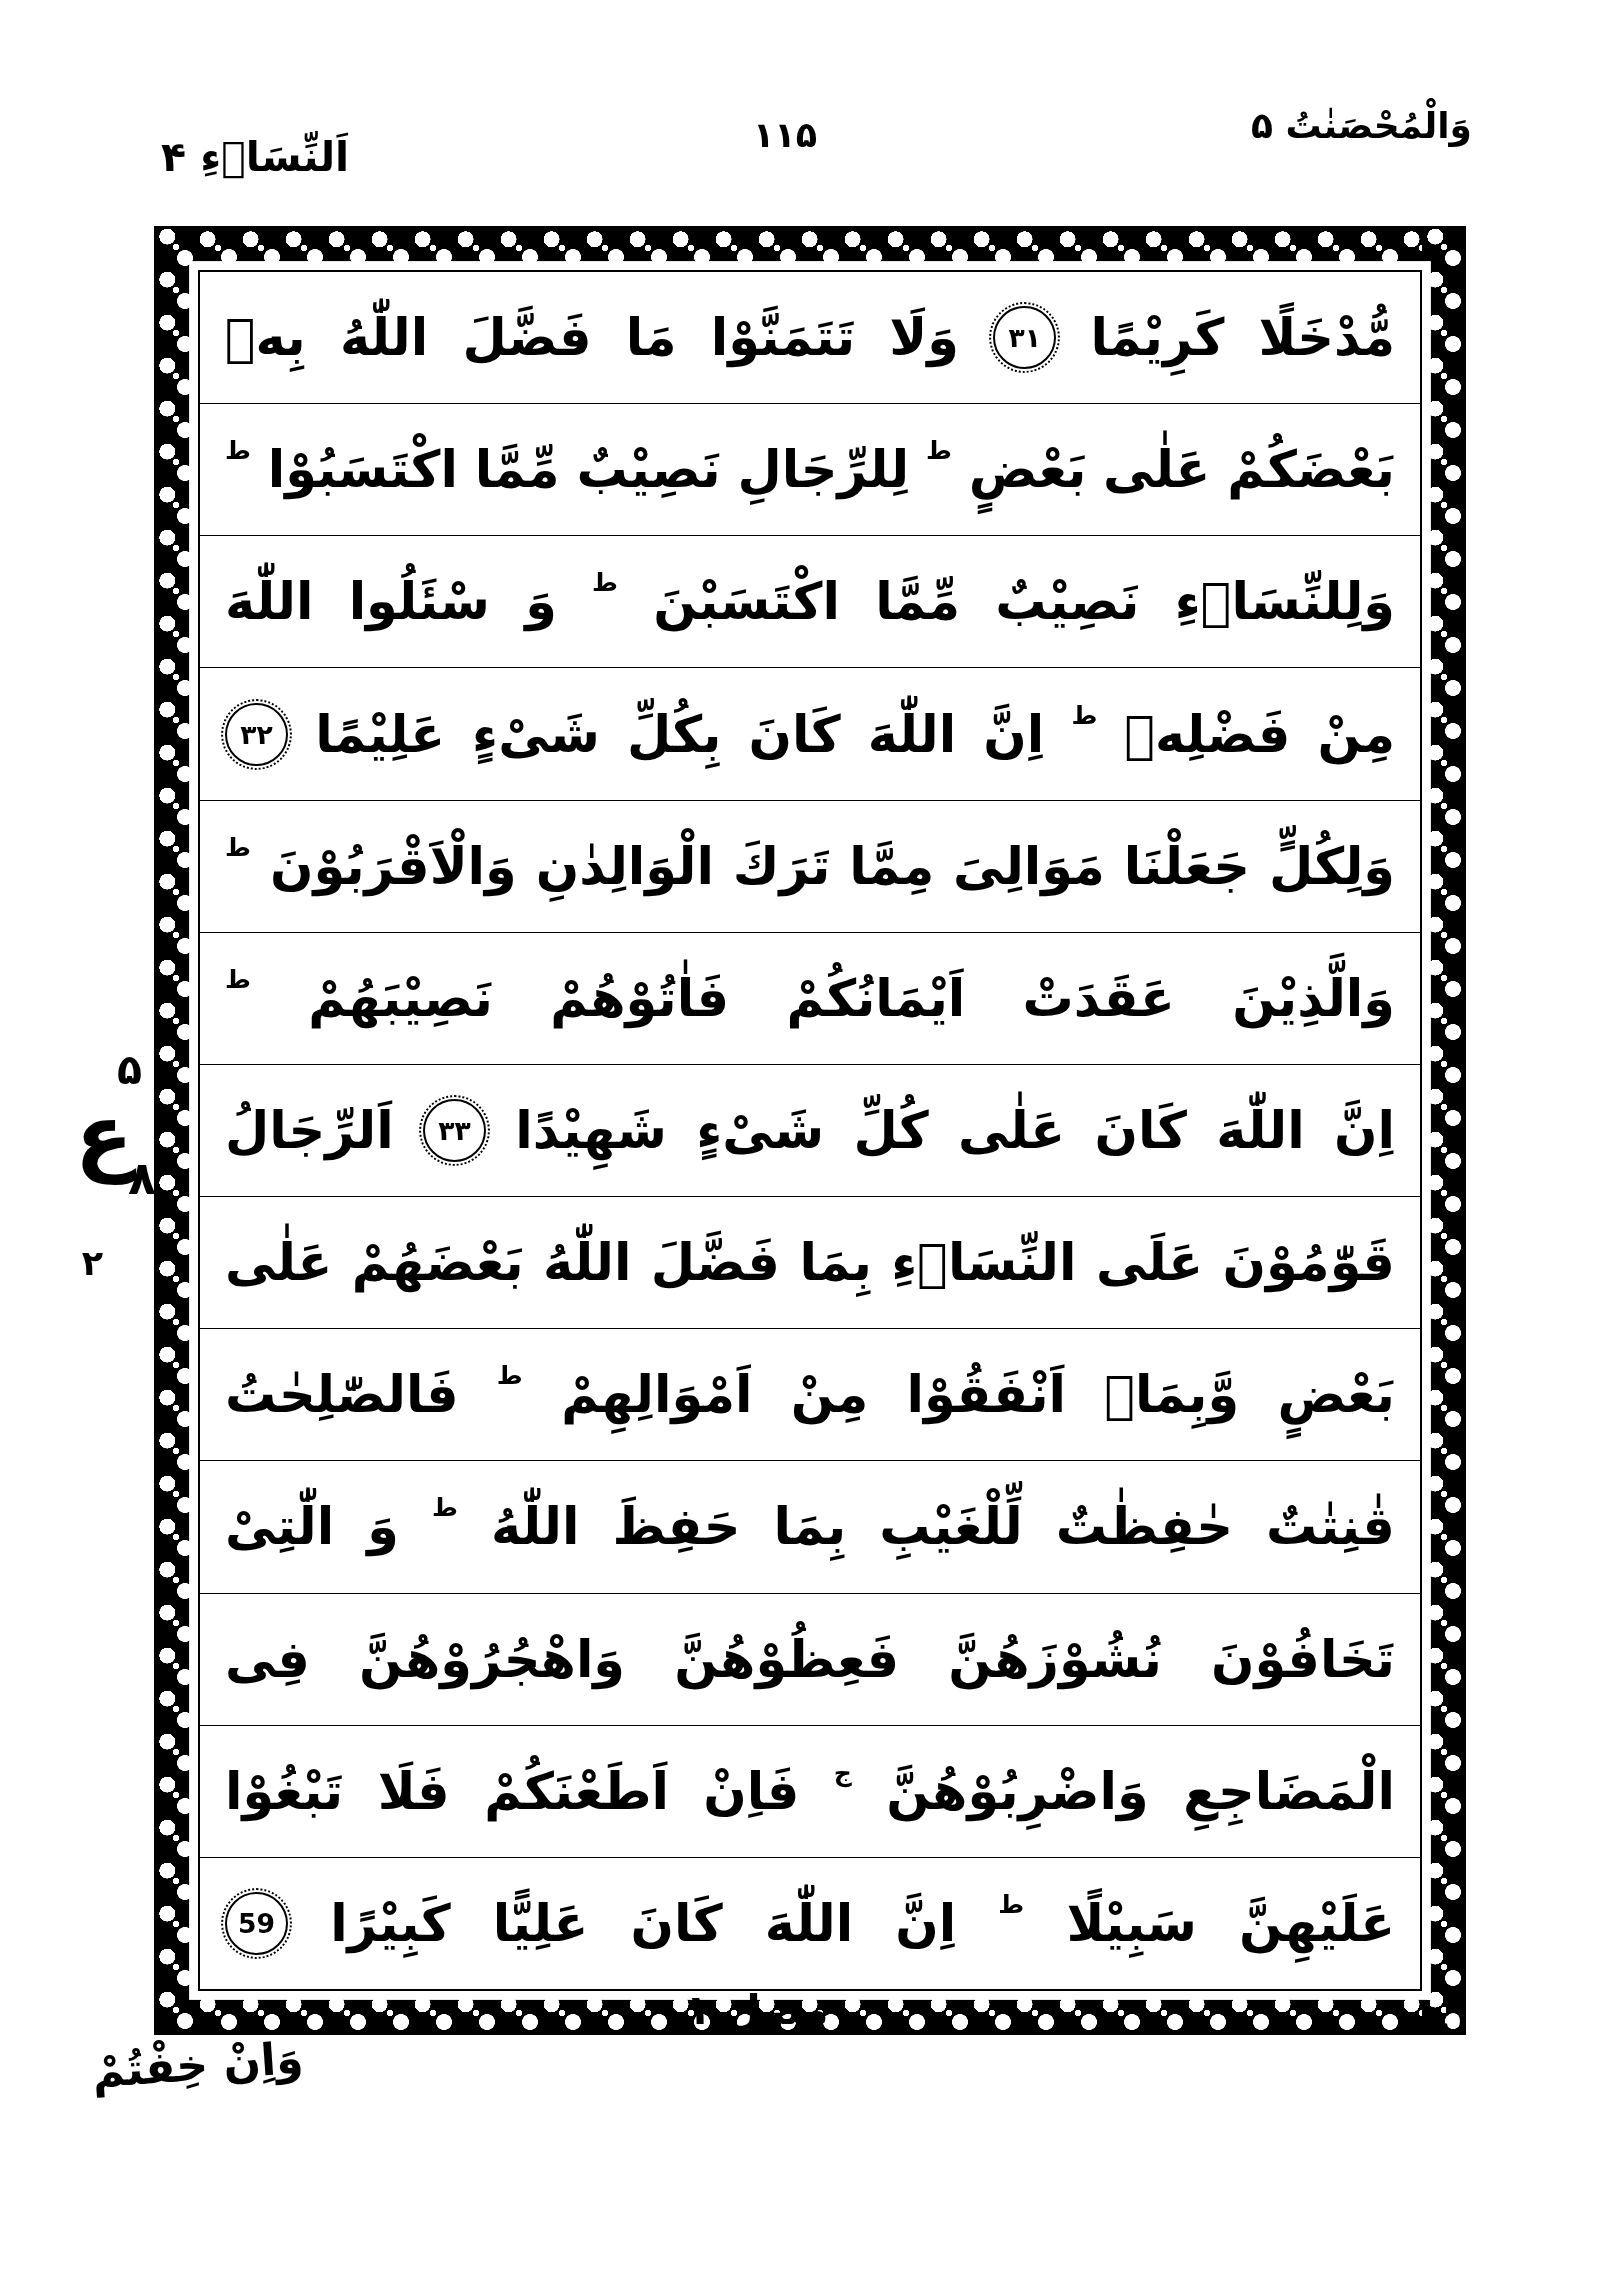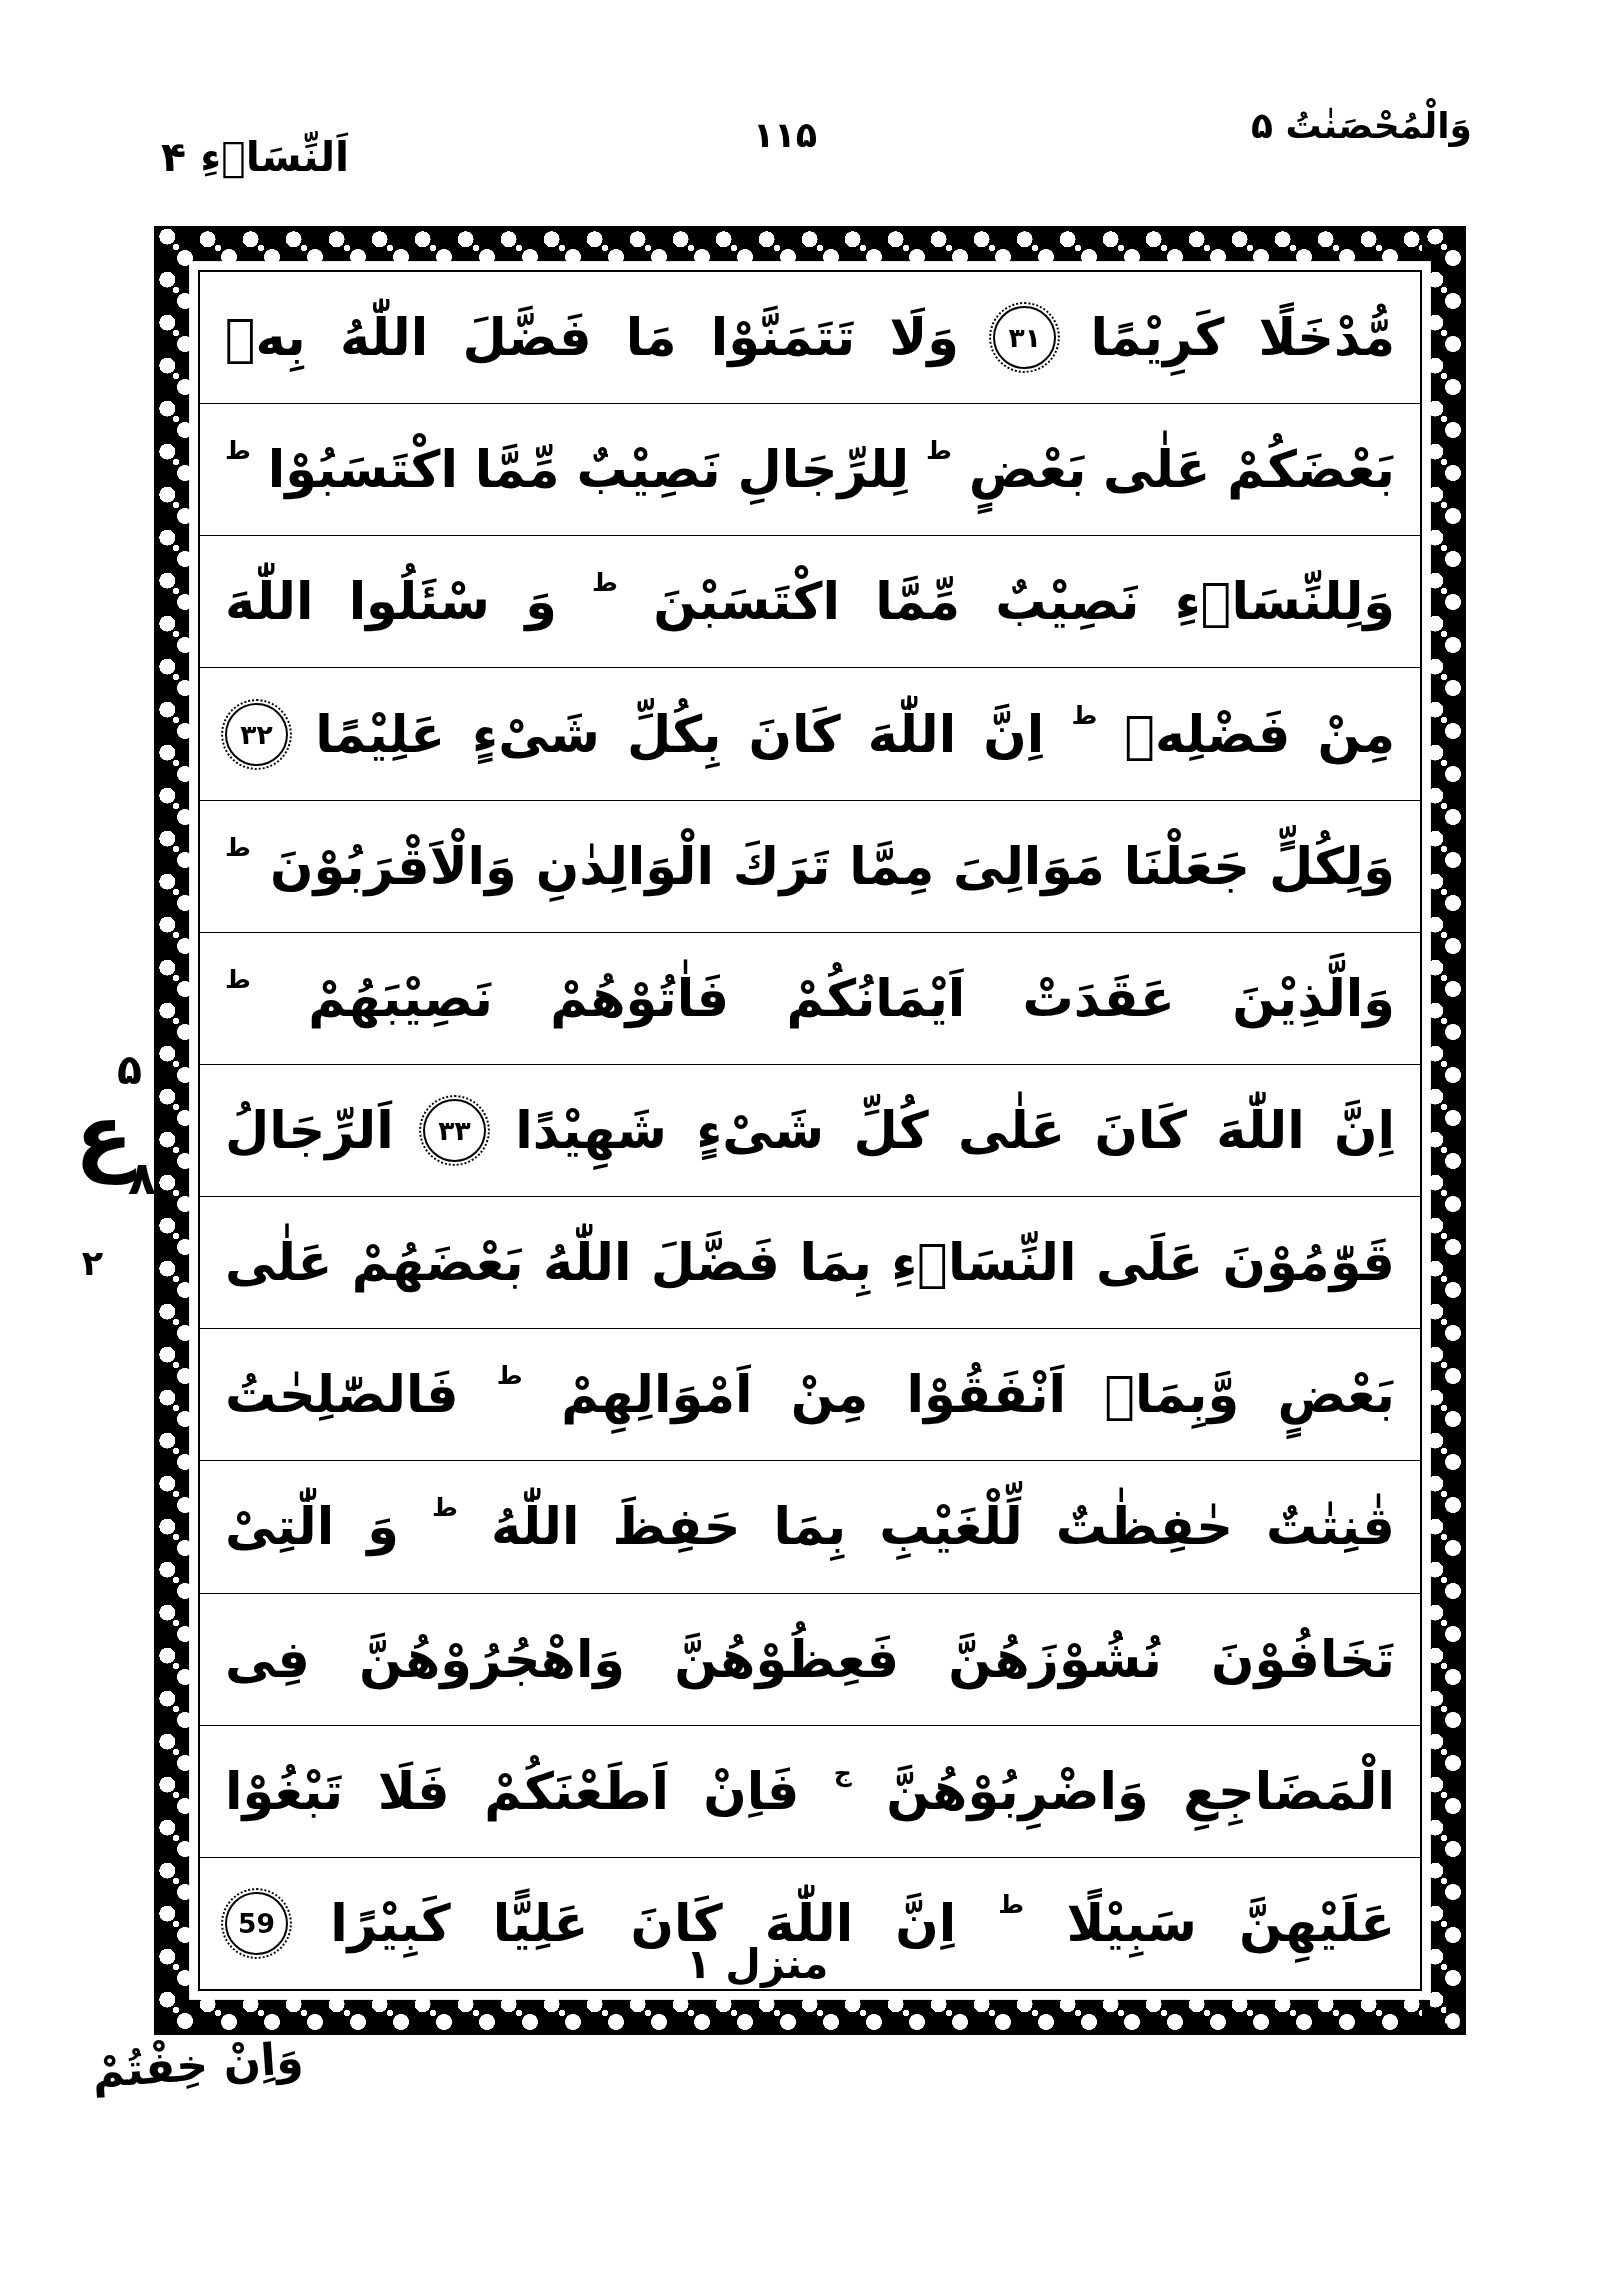--- a/index.html
+++ b/index.html
@@ -95,21 +95,21 @@
   .mm-ain{position:absolute;top:46px;right:16px;font-size:85px;font-weight:bold;line-height:1;}
   .mm-count{position:absolute;top:105px;right:-7px;font-size:46px;font-weight:bold;}
   .mm-sub{position:absolute;top:197px;right:46px;font-size:35px;font-weight:bold;}
   
   .catchword{
     position:absolute;left:93px;top:2039px;
     font-size:44px;font-weight:bold;direction:rtl;
     transform:rotate(-4deg);
   }
   .footer-center{
-    position:absolute;left:687px;top:1940px;
+    position:absolute;left:687px;top:1986px;
     font-size:41px;font-weight:bold;direction:rtl;
   }
   .footer-page-number{
     position:absolute;left:1390px;top:1993px;
     font-family:"DejaVu Serif",serif;
     font-size:41px;direction:ltr;
   }
 </style>
 </head>
 <body>

